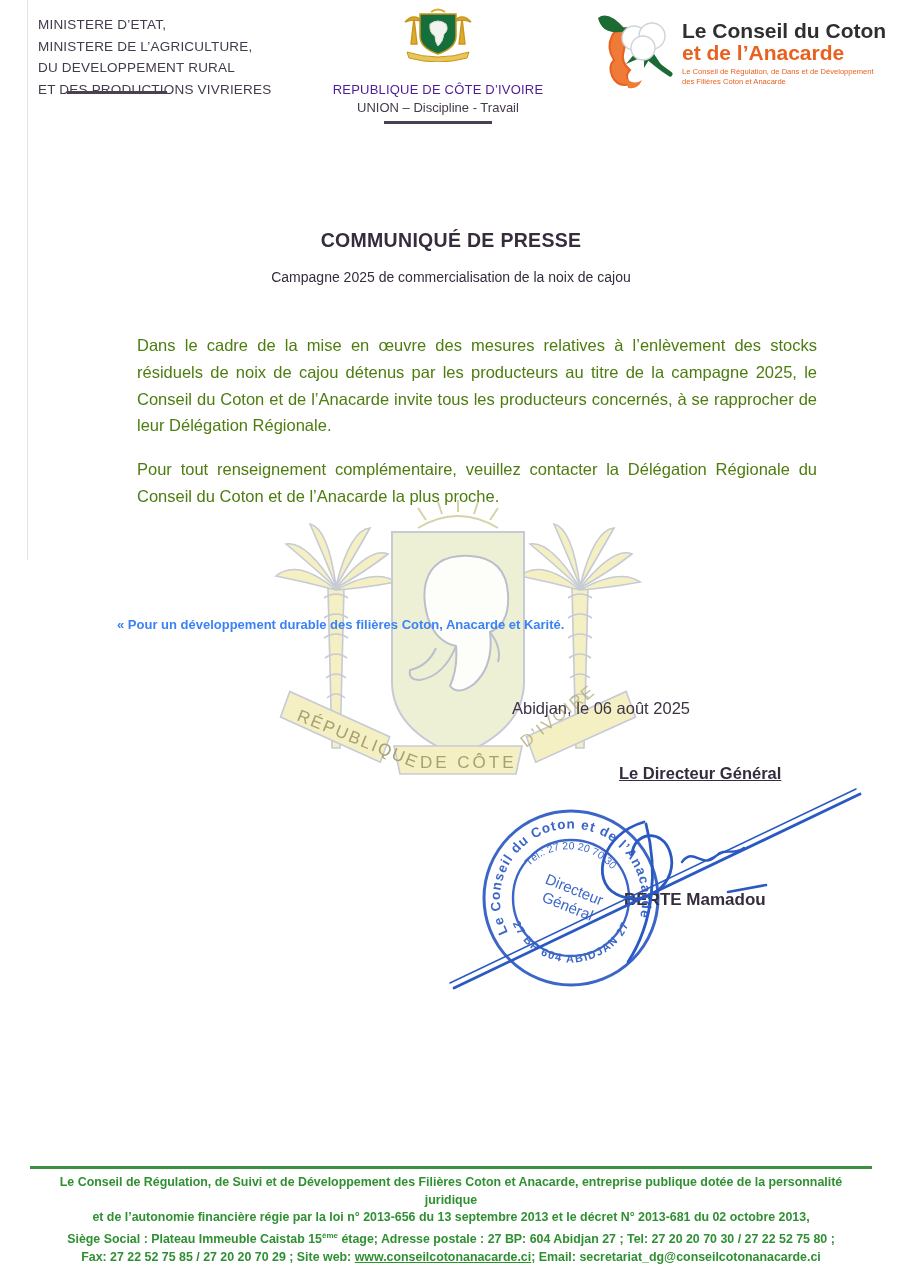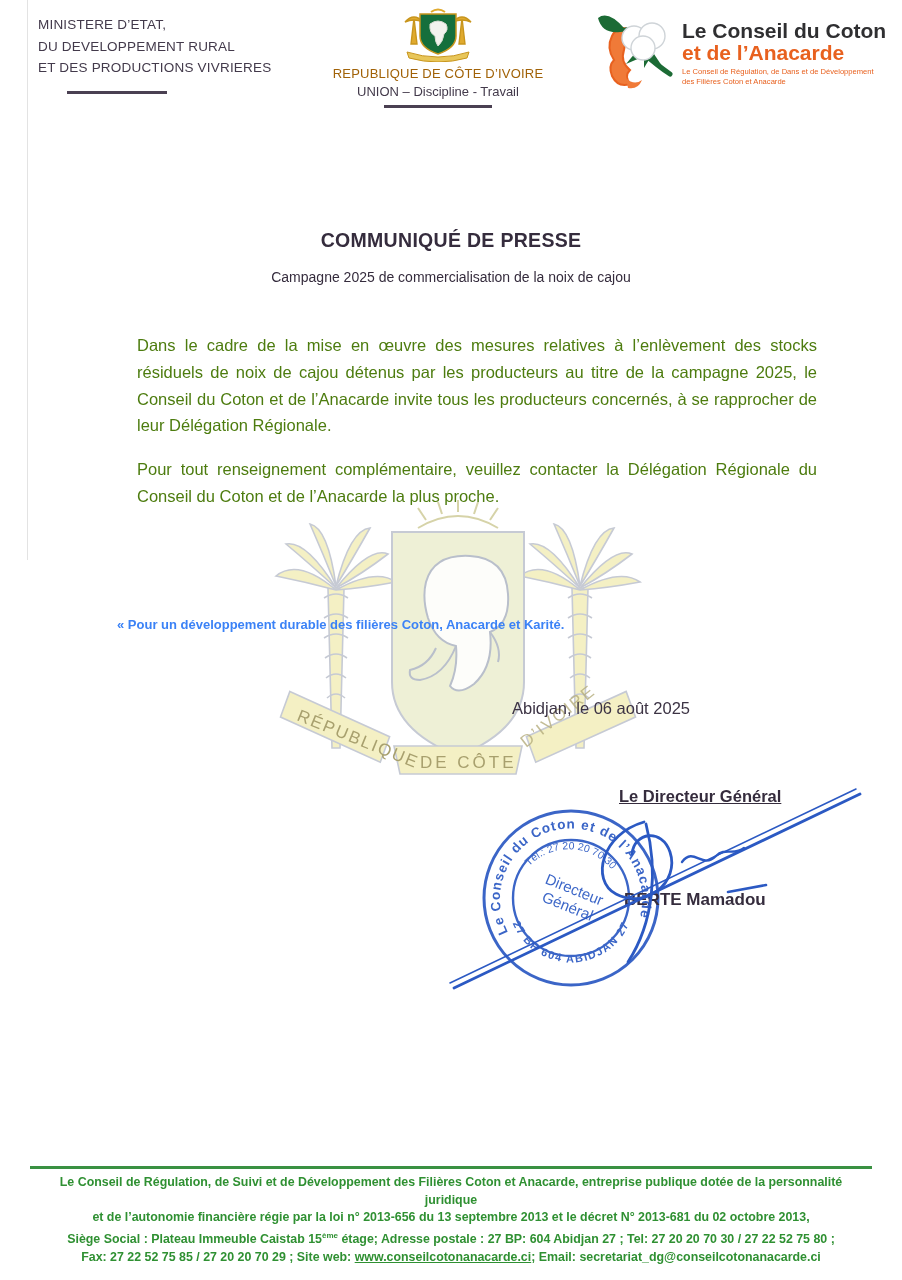--- a/index.html
+++ b/index.html
@@ -7,57 +7,58 @@
     width:902px;height:1280px;position:relative;background:#ffffff;
     font-family:"Liberation Sans","DejaVu Sans",sans-serif;
     color:#3a3143;overflow:hidden;
   }
   .abs{position:absolute;}
   
   .ministry{left:38px;top:14px;font-size:13.5px;line-height:21.5px;letter-spacing:.2px;color:#433a4b;font-weight:500;}
   .ministry-rule{left:67px;top:91px;width:100px;height:3px;background:#4a4052;}
   .republic{left:330px;top:6px;width:216px;text-align:center;}
   .republic .coat{display:block;margin:0 auto;}
-  .republic-name{font-size:13px;color:#a16207;margin-top:4px;letter-spacing:.2px;}
+  .republic-name{font-size:13px;color:#4c1d95;margin-top:20px;letter-spacing:.2px;}
   .republic-motto{font-size:13px;color:#433a4b;margin-top:3px;}
   .republic-rule{width:108px;height:2.5px;background:#4a4052;margin:6px auto 0 auto;}
   .brand{left:596px;top:6px;width:300px;}
   .brand-graphic{position:absolute;left:0;top:2px;}
   .brand-text{position:absolute;left:86px;top:14px;}
   .brand-l1{font-size:21px;font-weight:bold;color:#2f2f31;line-height:22px;white-space:nowrap;}
   .brand-l2{font-size:21px;font-weight:bold;color:#e8611f;line-height:22px;white-space:nowrap;}
   .brand-sub{font-size:7.6px;color:#e8611f;line-height:9.5px;margin-top:3px;white-space:nowrap;}
   
   .doc-title{left:0;top:229px;width:902px;text-align:center;font-size:19.5px;font-weight:bold;color:#352c3d;letter-spacing:.3px;}
   .doc-subtitle{left:0;top:269px;width:902px;text-align:center;font-size:14px;font-weight:normal;color:#352c3d;}
   .body-text{left:137px;top:332px;width:680px;font-size:16.5px;line-height:26.8px;text-align:justify;color:#4d7c0f;z-index:2;}
   .body-text p{margin:0 0 17px 0;}
   .slogan{left:117px;top:617px;width:700px;font-size:13px;font-weight:bold;color:#3b82f6;z-index:2;}
   .dateline{left:512px;top:699px;font-size:16.5px;color:#3c3344;z-index:2;}
-  .sig-title{left:619px;top:787px;font-size:16.5px;font-weight:bold;color:#352c3d;text-decoration:underline;z-index:4;}
+  .sig-title{left:619px;top:764px;font-size:16.5px;font-weight:bold;color:#352c3d;text-decoration:underline;z-index:4;}
   .sig-name{left:624px;top:890px;font-size:17px;font-weight:bold;color:#352c3d;z-index:4;}
   
   .watermark{left:258px;top:498px;z-index:1;}
   
   .stamp{left:479px;top:806px;z-index:3;opacity:.92;}
   .signature{left:430px;top:770px;z-index:5;}
   
   .footer-rule{left:30px;top:1166px;width:842px;height:2.5px;background:#3a9142;}
   .footer{left:36px;top:1174px;width:830px;text-align:center;font-size:12.4px;line-height:17.6px;font-weight:bold;color:#2f9032;z-index:2;}
   .footer sup{font-size:8px;}
   .footer .weblink{text-decoration:underline;cursor:pointer;}
   .edge{left:27px;top:0;width:1px;height:560px;background:#e3e3e3;}
 </style>
 </head>
 <body>
 
 <div class="abs edge"></div>
 
 <div class="abs ministry">
   <div>MINISTERE D’ETAT,</div>
+  <div>MINISTERE DE L’AGRICULTURE,</div>
   <div>DU DEVELOPPEMENT RURAL</div>
   <div>ET DES PRODUCTIONS VIVRIERES</div>
 </div>
 <div class="abs ministry-rule"></div>
 
 <div class="abs republic">
   <svg class="coat" width="82" height="56" viewBox="0 0 82 56">
 
     <g stroke="#c8951d" stroke-width="1.4" fill="#e0aa2e">
       <path d="M14,38 L17,12 L20,38 Z"></path>

